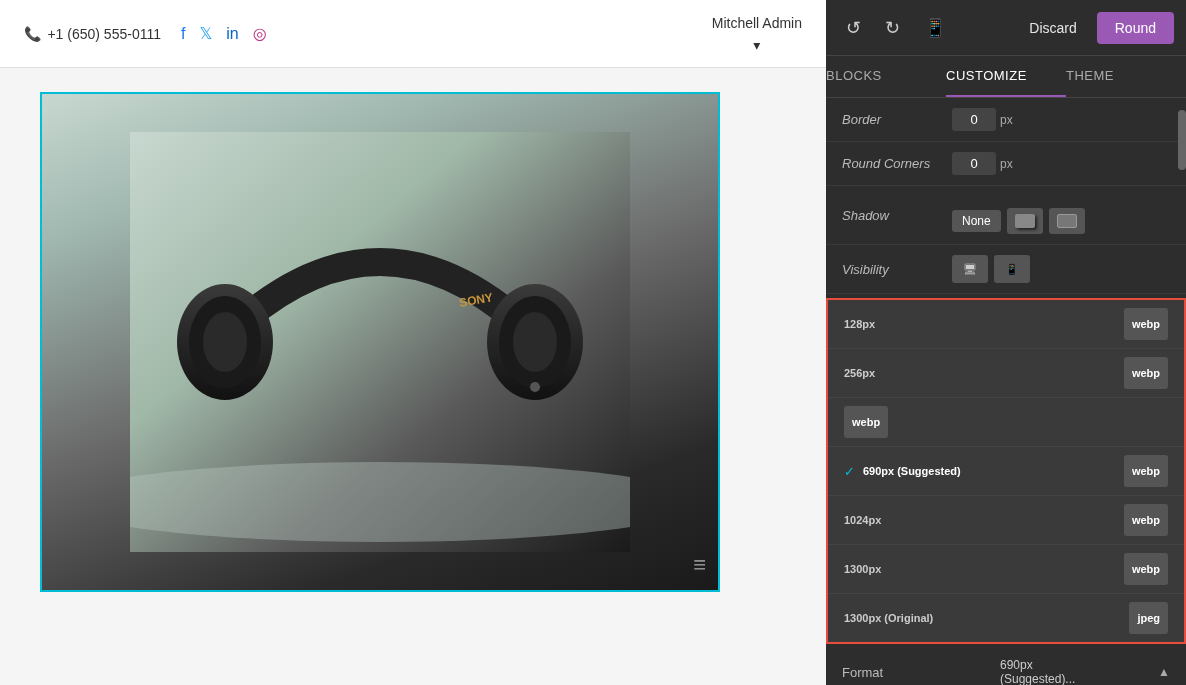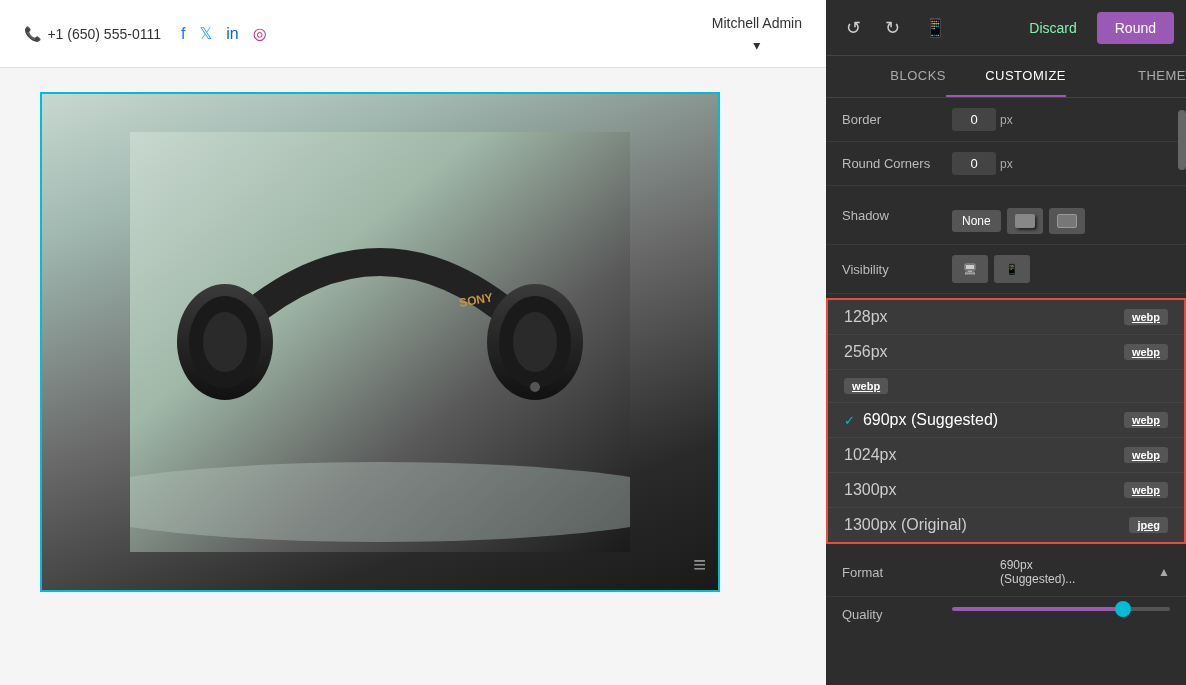--- a/index.html
+++ b/index.html
@@ -128,21 +128,21 @@
       color: #ccc;
       font-size: 18px;
       cursor: pointer;
       padding: 6px 8px;
       border-radius: 4px;
     }
     .toolbar-spacer { flex: 1; }
     .discard-btn {
       background: none;
       border: none;
-      color: #86efac;
+      color: #e5e5e5;
       font-size: 14px;
       cursor: pointer;
       padding: 6px 12px;
     }
     .save-btn {
       background: #9b59b6;
       border: none;
       color: #fff;
       font-size: 14px;
       cursor: pointer;
@@ -152,21 +152,21 @@
     }
 
     
     .sidebar-tabs {
       display: flex;
       border-bottom: 1px solid #444;
       background: #2d2d2d;
     }
     .tab {
       flex: 1;
-      text-align: right;
+      text-align: left;
       padding: 12px 0;
       font-size: 13px;
       color: #aaa;
       cursor: pointer;
       text-transform: uppercase;
       letter-spacing: 0.5px;
     }
     .tab.active {
       color: #fff;
       border-bottom: 2px solid #9b59b6;
@@ -183,20 +183,21 @@
       display: flex;
       align-items: center;
       padding: 10px 16px;
       border-bottom: 1px solid #3a3a3a;
     }
     .prop-label {
       color: #bbb;
       font-size: 13px;
       width: 110px;
       flex-shrink: 0;
+      font-style: italic;
     }
     .prop-input-group {
       display: flex;
       align-items: center;
       gap: 4px;
     }
     .prop-input {
       background: #444;
       border: none;
       color: #fff;
@@ -277,38 +278,38 @@
       border-bottom: 1px solid #444;
       cursor: pointer;
     }
     .dropdown-item:last-child { border-bottom: none; }
     .dropdown-item.selected {
       background: #3a3a3a;
     }
     .dropdown-item-label {
       flex: 1;
       color: #ccc;
-      font-size: 16px;
+      font-size: 11px;
+      font-weight: bold;
     }
     .dropdown-item.selected .dropdown-item-label {
       color: #fff;
     }
     .check-mark {
       color: #00bcd4;
       margin-right: 8px;
       font-size: 13px;
     }
     .format-badge {
       background: #555;
       color: #fff;
       font-size: 11px;
-      padding: 2px 8px;
+      padding: 10px 8px;
       border-radius: 3px;
       font-weight: 600;
-      text-decoration: underline;
     }
     .format-badge.jpeg { background: #555; }
 
     
     .format-row {
       display: flex;
       align-items: center;
       padding: 10px 16px;
       border-bottom: 1px solid #3a3a3a;
       gap: 48px;

